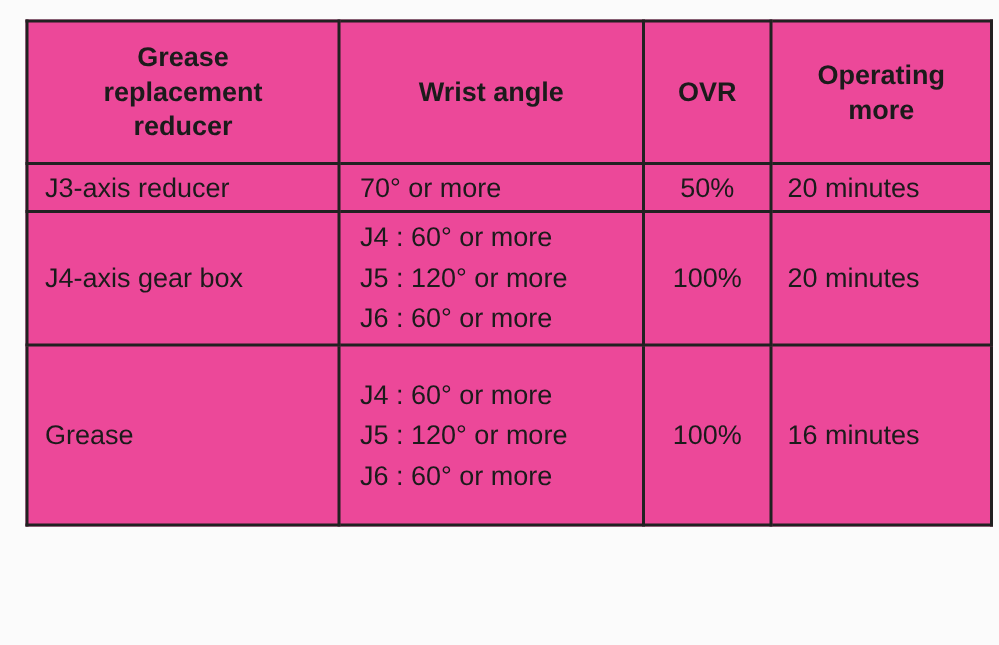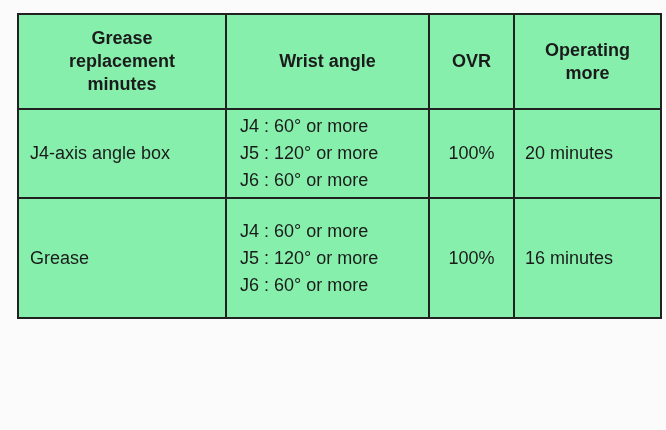--- a/index.html
+++ b/index.html
@@ -17,21 +17,21 @@
   }
   .table-wrap {
     position: absolute;
     left: 17px;
     top: 13px;
   }
   table.grease-table {
     border-collapse: collapse;
     table-layout: fixed;
     width: 643px;
-    background: #86efac;
+    background: #ec4899;
   }
   table.grease-table th,
   table.grease-table td {
     border: 2px solid #212121;
     font-size: 18px;
     vertical-align: middle;
     overflow: hidden;
   }
   
   col.c-position { width: 208px; }
@@ -86,37 +86,45 @@
       <col class="c-position">
       <col class="c-motion">
       <col class="c-ovr">
       <col class="c-time">
     </colgroup>
     <thead>
       <tr class="r-header">
         <th>
           <div class="hline">Grease</div>
           <div class="hline">replacement</div>
-          <div class="hline">minutes</div>
+          <div class="hline">reducer</div>
         </th>
         <th>
           <div class="hline">Wrist angle</div>
         </th>
         <th>
           <div class="hline">OVR</div>
         </th>
         <th>
           <div class="hline">Operating</div>
           <div class="hline">more</div>
         </th>
       </tr>
     </thead>
     <tbody>
+      <tr class="r-small">
+        <td class="cell-position">J3-axis reducer</td>
+        <td class="cell-motion">
+          <div class="mline">70° or more</div>
+        </td>
+        <td class="cell-ovr">50%</td>
+        <td class="cell-time">20 minutes</td>
+      </tr>
       <tr class="r-j4">
-        <td class="cell-position">J4-axis angle box</td>
+        <td class="cell-position">J4-axis gear box</td>
         <td class="cell-motion">
           <div class="mline">J4 : 60° or more</div>
           <div class="mline">J5 : 120° or more</div>
           <div class="mline">J6 : 60° or more</div>
         </td>
         <td class="cell-ovr">100%</td>
         <td class="cell-time">20 minutes</td>
       </tr>
       <tr class="r-wrist">
         <td class="cell-position">Grease</td>

